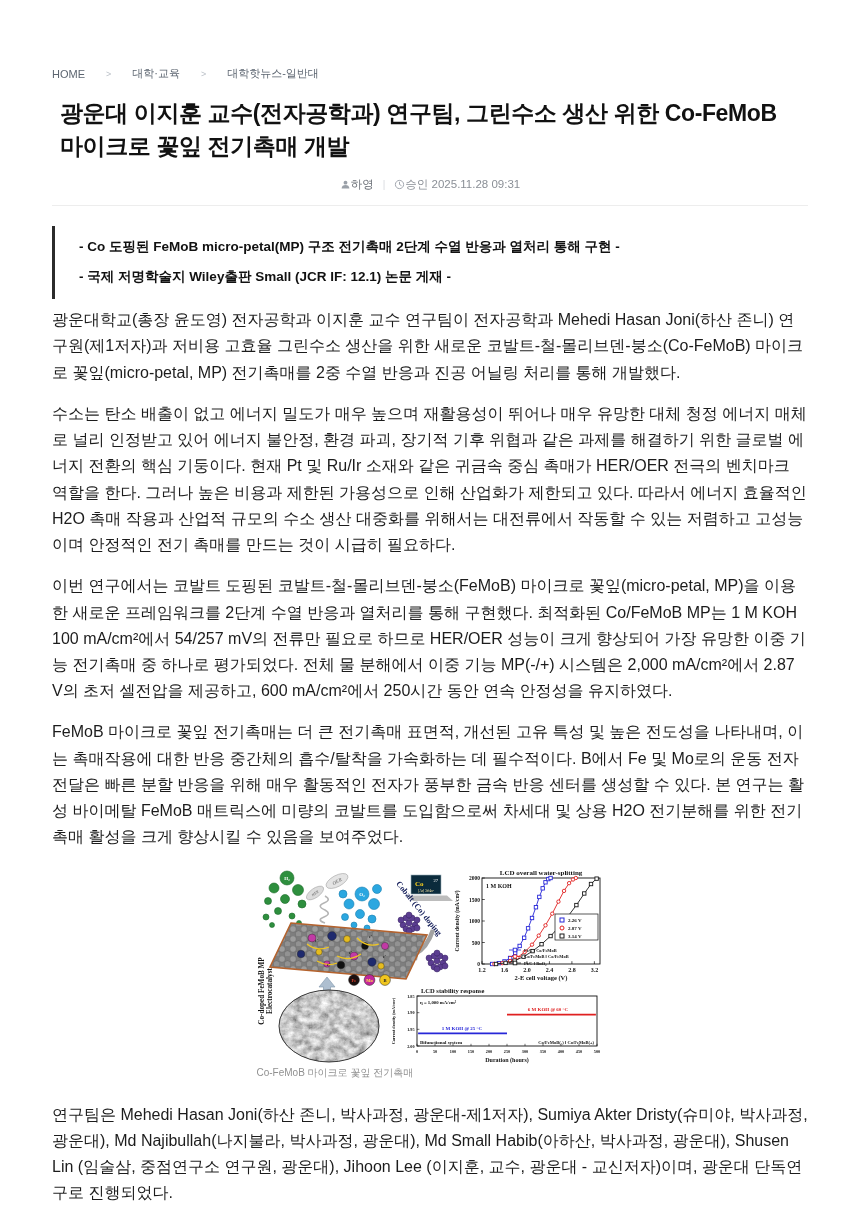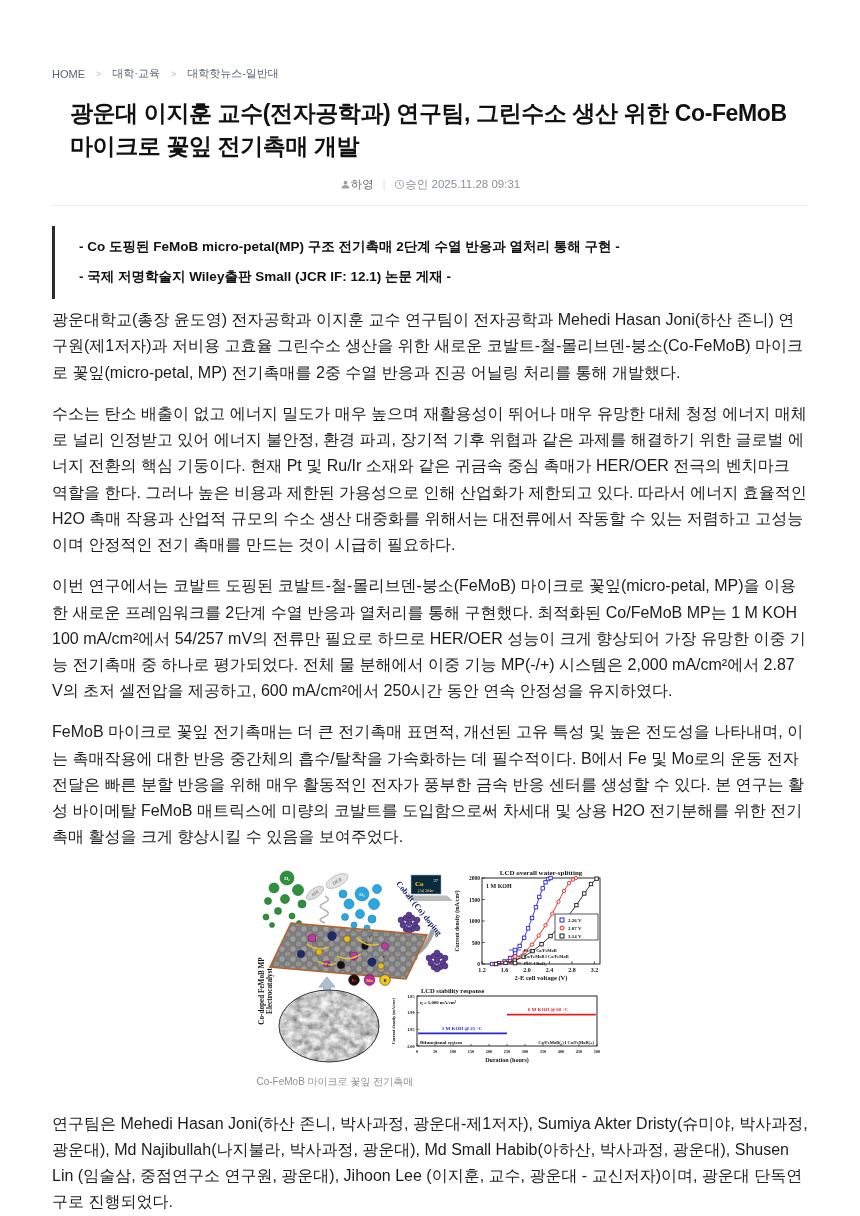--- a/index.html
+++ b/index.html
@@ -3,40 +3,40 @@
 <meta charset="utf-8">
 <style>
   html,body{margin:0;padding:0;}
   body{
     width:860px;height:1216px;background:#ffffff;
     font-family:"Liberation Sans",sans-serif;color:#1c1c1c;
     overflow:hidden;
   }
   .container{width:756px;margin:0 auto;padding-top:66px;}
   
-  .breadcrumb{display:flex;align-items:center;gap:11px;font-size:11px;color:#5c6570;}
+  .breadcrumb{display:flex;align-items:center;gap:21px;font-size:11px;color:#5c6570;}
   .breadcrumb a{color:#5c6570;text-decoration:none;cursor:pointer;}
   .breadcrumb .sep{color:#b9bfc6;font-size:9px;transform:translateY(-0.5px);}
   
-  h1.title{font-size:23px;line-height:1.42;font-weight:700;color:#111;margin:16px 18px 0;letter-spacing:-0.4px;}
+  h1.title{font-size:23px;line-height:1.42;font-weight:700;color:#111;margin:16px 8px 0;letter-spacing:-0.4px;}
   
   .byline{display:flex;justify-content:center;align-items:center;gap:9px;margin-top:15px;font-size:11.5px;color:#8a8f96;}
   .byline .by-item{display:inline-flex;align-items:center;gap:0;}
   .byline a{color:#6a6f76;text-decoration:none;cursor:pointer;}
   .byline .vbar{color:#d8dbdf;font-size:10px;}
   .divider{border:none;border-top:1px solid #ededed;margin:13px 0 0;}
   
   .quote{border-left:3px solid #2b2b2b;padding:3px 0 3px 16px;margin:20px 0 8px;}
   .quote p{margin:7px 8px;font-size:13.5px;font-weight:600;color:#111;line-height:1.7;}
   
   .body-text p{font-size:16px;line-height:1.64;margin:0 0 15px;color:#1c1c1c;}
   
   .figure-wrap{width:347px;margin:8px auto 22px;padding:0;}
   .figure-wrap svg{display:block;}
-  .figure-caption{font-size:10px;color:#909090;margin-top:9px;}
+  .figure-caption{font-size:10px;color:#909090;}
 </style>
 </head>
 <body>
 
 <div class="page">
   <div class="container">
 
     <nav class="breadcrumb">
       <a>HOME</a>
       <span class="sep">&gt;</span>

